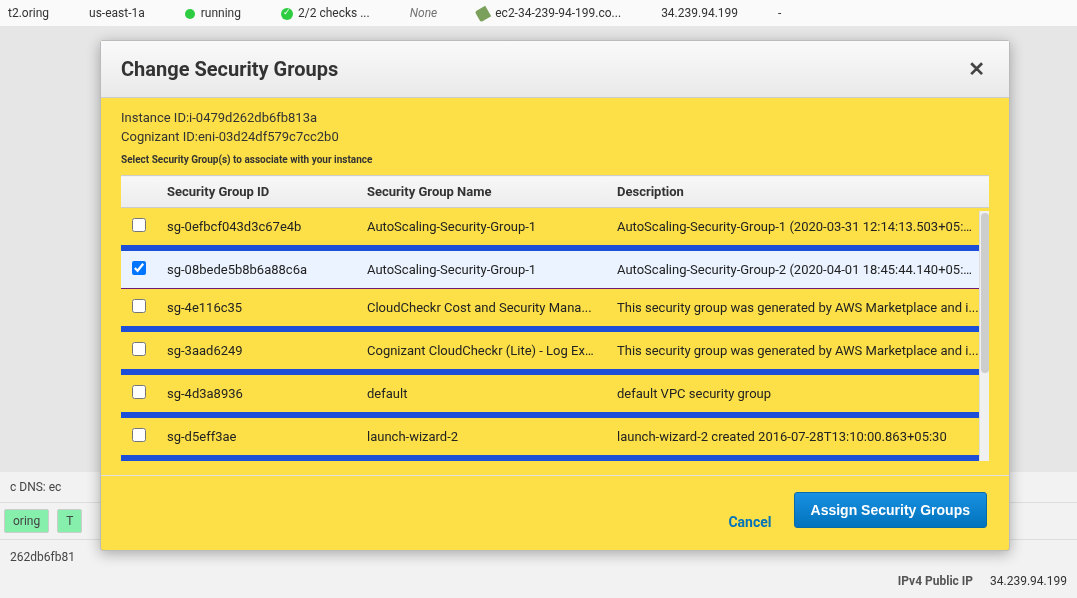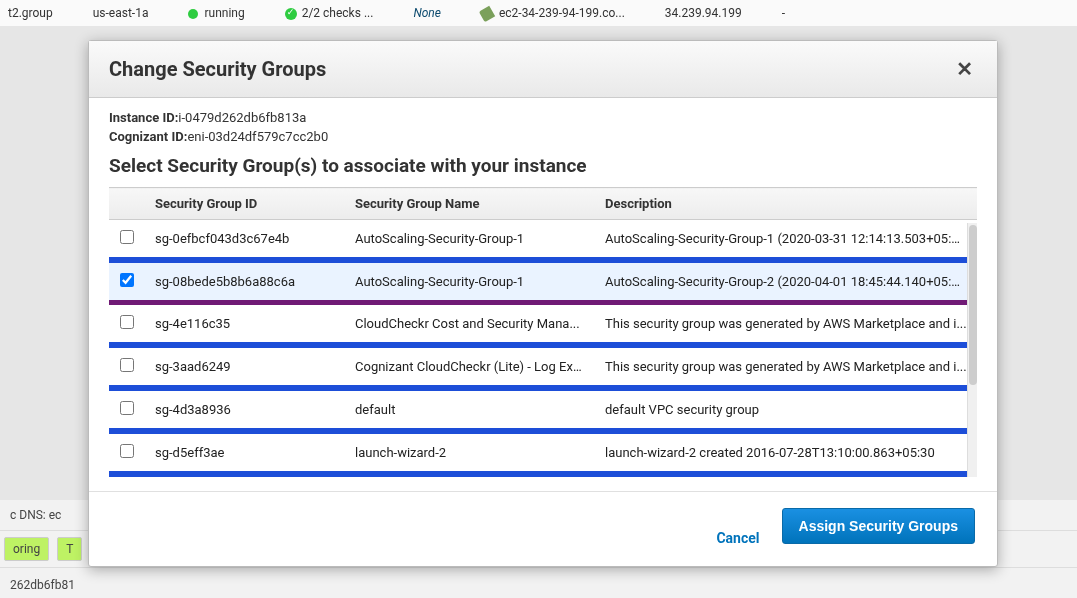--- a/index.html
+++ b/index.html
@@ -31,94 +31,98 @@
     .check-icon {
       display: inline-block; width: 12px; height: 12px; border-radius: 50%; background: #2ecc40; position: relative; margin-right: 5px; vertical-align: middle;
     }
     .check-icon::after { content:"✓"; color:#fff; font-size:9px; position:absolute; left:2px; top:-1px; }
     .tag-icon { display:inline-block; width:12px; height:12px; background:#7ba05b; transform: rotate(-30deg); margin-right:6px; vertical-align:middle; border-radius:2px 0 0 2px; }
     .bg-lower {
       position: absolute; left: 0; right: 0; bottom: 0; background: #f2f2f2; font-size: 12px; color: #444;
     }
     .bg-lower .r1 { padding: 8px 10px; border-bottom:1px solid #ddd; }
     .bg-lower .r2 { display:flex; gap:8px; padding:6px 4px; border-bottom:1px solid #ddd; }
-    .bg-lower .r2 span { background:#bef264; border:1px solid #ccc; border-radius:2px; padding:4px 8px; }
+    .bg-lower .r2 span { background:#86efac; border:1px solid #ccc; border-radius:2px; padding:4px 8px; }
     .bg-lower .r3 { padding:10px 10px 6px; }
     .bg-lower .r4 { padding:4px 10px 10px; text-align:right; color:#333; }
     .bg-lower .r4 b { color:#555; font-weight:700; margin-right:14px; }
 
     
     .modal {
-      position:absolute; left:88px; top:40px; width:910px; background:#ffffff; border:1px solid #bbb; border-radius:3px;
+      position:absolute; left:100px; top:40px; width:910px; background:#fde047; border:1px solid #bbb; border-radius:3px;
       box-shadow: 0 3px 14px rgba(0,0,0,.3);
     }
     .modal-header {
       background: linear-gradient(#fafafa,#e9e9e9);
       border-bottom:1px solid #ccc;
       padding:16px 20px;
       display:flex; justify-content:space-between; align-items:center;
     }
     .modal-header h2 { font-size:20px; font-weight:700; color:#333; }
     .close {
       font-size:20px; color:#444; cursor:pointer; font-weight:700; padding:0 4px;
     }
     .modal-body { padding: 12px 20px 6px; }
     .meta { font-size:13px; margin-bottom:4px; }
-    .meta b { font-weight:700; }
-    .sel-label { font-weight:700; margin:10px 0 10px; font-size:19px; }
+    .meta b { font-weight:400; }
+    .sel-label { font-weight:700; margin:10px 0 10px; font-size:10px; }
     .tbl-wrap { position:relative; }
     .tbl { width:100%; border-collapse:collapse; }
     .tbl thead th {
       background: linear-gradient(#f7f7f7,#ececec);
       border-top:1px solid #ccc; border-bottom:1px solid #ccc;
       font-weight:700; font-size:13px; text-align:left; padding:8px 10px;
     }
     .tbl thead th:first-child { width:36px; }
     .tbl thead th:nth-child(2){width:200px;}
     .tbl thead th:nth-child(3){width:250px;}
     .tbl tbody td { border-bottom:6px solid #1d4ed8; padding:10px 10px; font-size:13px; color:#222; white-space:nowrap; overflow:hidden; text-overflow:ellipsis; max-width:0; }
     .tbl tbody td:first-child { text-align:center; width:36px; }
     .tbl tbody tr.selected { background:#eaf3ff; }
-    .tbl tbody tr.selected td { border-bottom:5px solid #701a75; }
+    .tbl tbody tr.selected td { border-bottom:1px solid #701a75; }
     input[type=checkbox]{ width:14px; height:14px; }
     .scroll-shadow {
       position:absolute; right:0; top:36px; bottom:0; width:10px;
       background: #f0f0f0; border-left:1px solid #ddd;
     }
     .scroll-thumb { position:absolute; left:1px; top:2px; width:8px; height:160px; background:#cdcdcd; border-radius:4px; }
     .modal-footer {
       display:flex; justify-content:flex-end; align-items:center; gap:22px; padding:14px 22px 20px; border-top:1px solid #e0e0e0; margin-top:8px;
     }
     .cancel { color:#0073bb; font-weight:700; cursor:pointer; font-size:14px;margin-top:24px; }
     .assign-btn {
       background: linear-gradient(#1a90e2,#0073bb);
       color:#fff; border:1px solid #0a6aa8; border-radius:3px; padding:9px 16px; font-weight:700; font-size:14px; cursor:pointer;
     }
   </style>
 </head>
 <body>
 
 <div class="bg-row">
-  <span>t2.group</span>
+  <span>t2.oring</span>
   <span>us-east-1a</span>
   <span><span class="status-dot"></span><span>running</span></span>
   <span><span class="check-icon"></span><span>2/2 checks ...</span></span>
-  <span style="font-style:italic;color:#0c4a6e">None</span>
+  <span style="font-style:italic;color:#737373">None</span>
   <span><span class="tag-icon"></span><span>ec2-34-239-94-199.co...</span></span>
   <span>34.239.94.199</span>
   <span>-</span>
 </div>
 
 <div class="bg-lower">
   <div class="r1">c DNS: ec</div>
   <div class="r2">
     <span>oring</span>
     <span>T</span>
   </div>
   <div class="r3">262db6fb81</div>
+  <div class="r4">
+    <b>IPv4 Public IP</b>
+    <span>34.239.94.199</span>
+  </div>
 </div>
 
 <div class="modal">
   <div class="modal-header">
     <h2>Change Security Groups</h2>
     <span class="close">✕</span>
   </div>
   <div class="modal-body">
     <div class="meta">
       <b>Instance ID:</b><span>i-0479d262db6fb813a</span>

